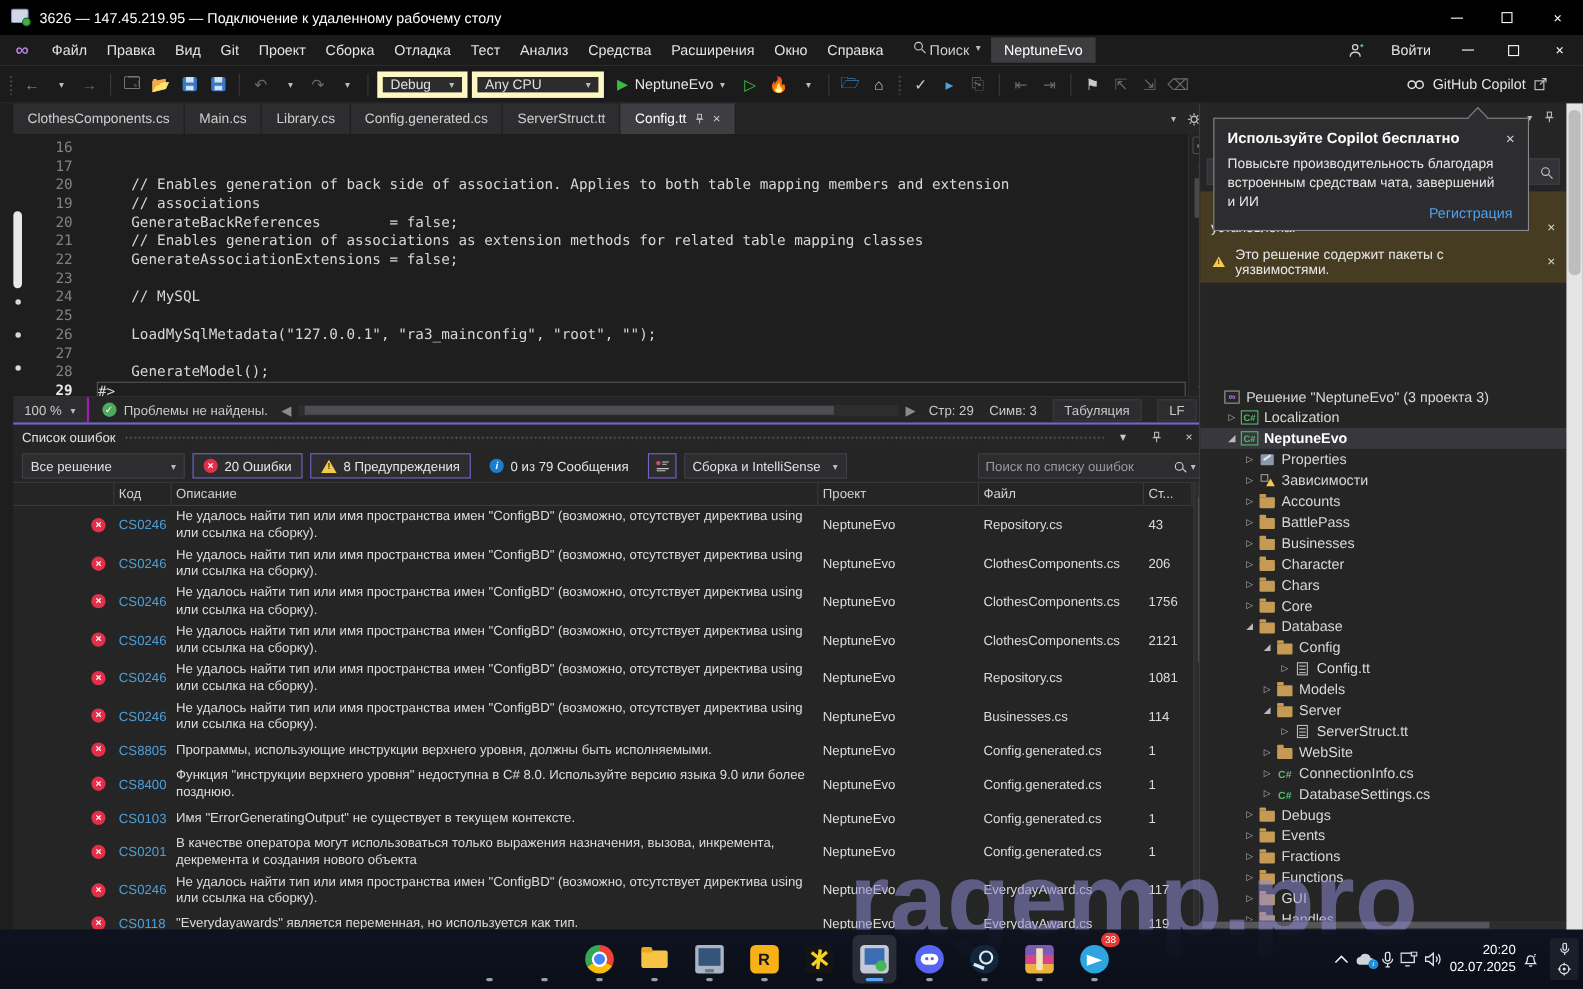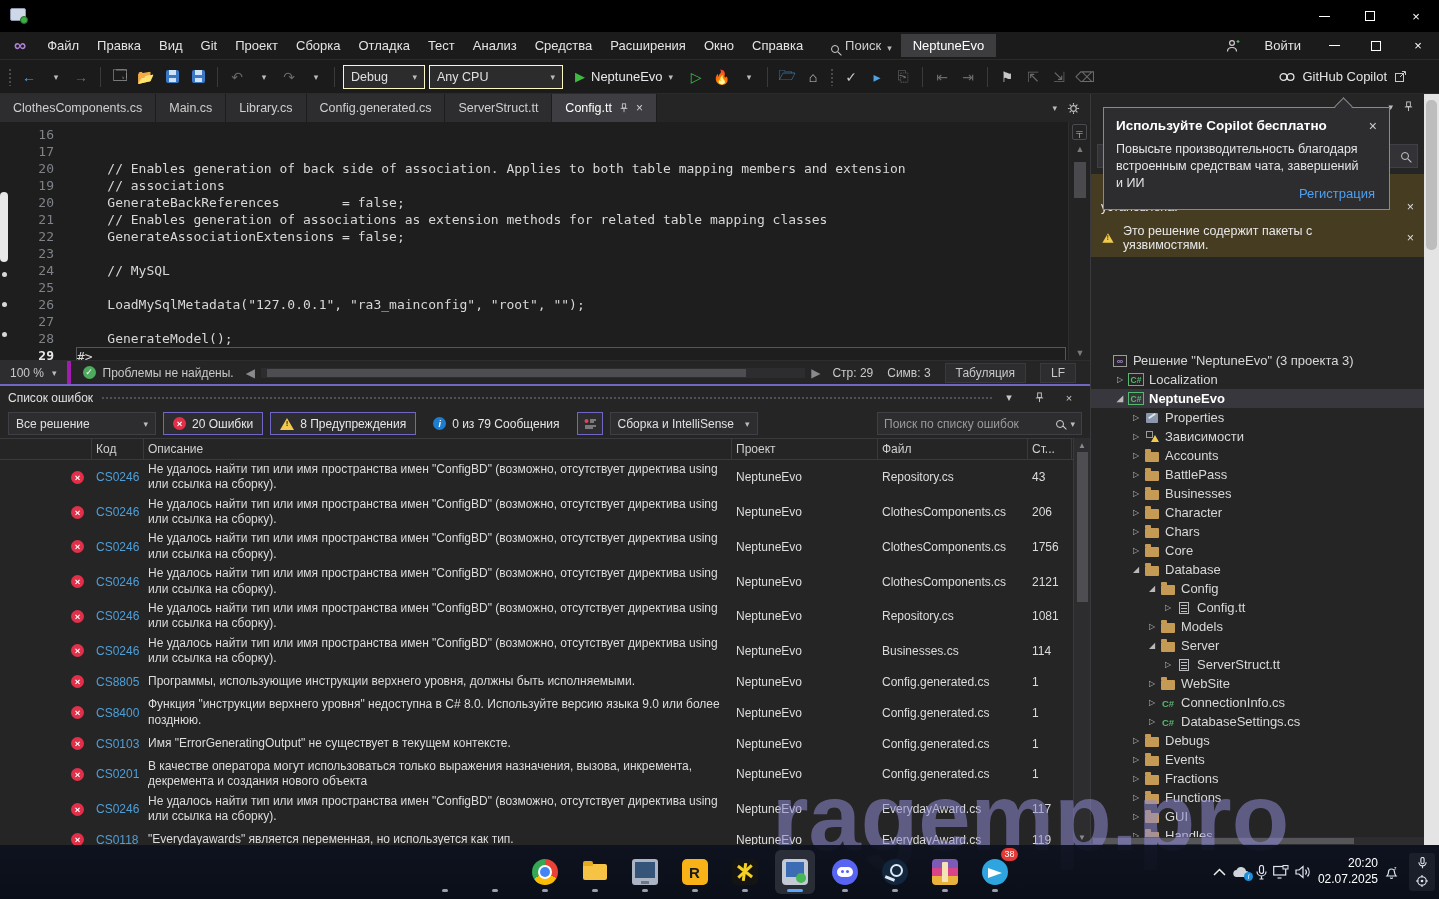--- a/index.html
+++ b/index.html
@@ -13,48 +13,48 @@
   .rdp-ico .dot{position:absolute;right:0;bottom:0;width:8px;height:8px;border-radius:50%;background:#3fae49;border:1px solid #1f6d27}
   .rdp-title{font-size:13px}
   .rdp-controls{margin-left:auto;display:flex;height:100%}
   .wbtn{width:46px;height:100%;display:flex;align-items:center;justify-content:center;color:#fff;font-size:13px}
   .glyph-min{width:11px;height:1px;background:#fff;display:block}
   .glyph-max{width:10px;height:10px;border:1px solid #fff;display:block}
   
   .menubar{position:absolute;left:0;top:32px;width:1439px;height:28px;background:#1b1b1c;display:flex;align-items:center;border-bottom:1px solid #2a2a2b}
   .vs-logo{color:#b180d7;font-size:17px;font-weight:bold;padding:0 12px 0 14px}
   .menu-item{padding:4px 9px;color:#e4e4e4;font-size:13px;border-radius:3px}
-  .menu-search{display:flex;align-items:flex-end;gap:6px;padding:3px 9px;margin-left:10px;color:#cfcfcf}
+  .menu-search{display:flex;align-items:flex-start;gap:6px;padding:3px 9px;margin-left:10px;color:#cfcfcf}
   .magnifier{width:8px;height:8px;border:1.4px solid currentColor;border-radius:50%;position:relative;display:inline-block}
   .magnifier::after{content:"";position:absolute;width:5px;height:1.4px;background:currentColor;transform:rotate(45deg);right:-4px;bottom:-2px}
   .caret{font-size:9px;color:#bbb}
   .proj-chip{background:#3d3d40;color:#fff;padding:4px 12px;font-size:13px}
   .menubar-right{margin-left:auto;display:flex;align-items:center;height:100%}
   .signin{display:flex;align-items:center;gap:25px;padding:0 12px;color:#e4e4e4}
   .vs-controls{display:flex;height:100%}
   .vs-controls .wbtn{width:42px}
   
   .toolbar{position:absolute;left:0;top:60px;width:1439px;height:34px;background:#1b1b1c;display:flex;align-items:center;gap:4px;padding:0 6px;border-bottom:1px solid #2a2a2b}
   .grip{width:4px;height:18px;background-image:radial-gradient(#4a4a4e 1px,transparent 1px);background-size:4px 4px;margin:0 2px}
   .tbtn{display:flex;align-items:center;justify-content:center;min-width:22px;height:24px;border-radius:3px;color:#c8c8c8;font-size:14px}
   .tbtn.dim{color:#6a6a6a}
   .tbtn.blue{color:#4fa3e3}
   .tbtn .caret{margin-left:2px}
   .tsep{width:1px;height:20px;background:#3a3a3c;margin:0 4px}
-  .combo{display:flex;align-items:center;justify-content:space-between;background:#2c2c2d;border:1px solid #fef9c3;height:24px;padding:0 7px;color:#e0e0e0;font-size:12.5px}
+  .combo{display:flex;align-items:center;justify-content:space-between;background:#2c2c2d;border:5px solid #fef9c3;height:24px;padding:0 7px;color:#e0e0e0;font-size:12.5px}
   .run-main{display:flex;align-items:center;gap:6px;color:#e8e8e8;padding:0 8px;height:24px}
   .play{color:#3fba41;font-size:13px}
   .play-outline{color:#3fba41;font-size:14px}
   .floppy{width:13px;height:13px;background:#3a78c3;border-radius:2px;position:relative}
   .floppy::before{content:"";position:absolute;left:3px;top:0;width:7px;height:5px;background:#cfe3f7}
   .floppy::after{content:"";position:absolute;left:3px;bottom:1px;width:7px;height:4px;background:#cfe3f7}
   .copilot-btn{margin-left:auto;display:flex;align-items:center;gap:7px;color:#e4e4e4;padding-right:26px;font-size:13px}
   
   .workspace{position:absolute;left:0;top:94px;width:1439px;height:751px}
-  .left-col{position:absolute;left:0;top:0;width:1090px;height:751px}
+  .left-col{position:absolute;left:12px;top:0;width:1090px;height:751px}
   
   .tabstrip{position:absolute;left:0;top:0;width:1090px;height:28px;background:#252526;display:flex;align-items:stretch}
   .tab{display:flex;align-items:center;gap:7px;padding:0 13px;font-size:12.5px;color:#cfcfcf;border-right:1px solid #1c1c1d;background:#2d2d30}
   .tab .pinico,.tab .tclose{display:none}
   .tab.active{background:#3e3e42;color:#fff}
   .tab.active .pinico,.tab.active .tclose{display:inline-flex;color:#d0d0d0;font-size:12px}
   .tabstrip-right{margin-left:auto;display:flex;align-items:center;gap:10px;padding-right:10px;color:#bdbdbd}
   
   .editor{position:absolute;left:0;top:28px;width:1090px;height:238px;background:#1e1e1e;overflow:hidden;
     font-family:"DejaVu Sans Mono",monospace;font-size:13px}
@@ -67,21 +67,21 @@
   .ct{color:#d7d7d7}
   .code-line.cur .ln{color:#e8e8e8;font-weight:bold}
   .code-line.cur{position:relative}
   .code-line.cur .ct{flex:1;border:1px solid #55555a}
   .ed-vscroll{position:absolute;right:0;top:28px;width:22px;height:238px;background:#232324;border-left:1px solid #2e2e30}
   .ed-vscroll .split{position:absolute;left:3px;top:2px;width:15px;height:16px;border:1px solid #4a4a4e;border-radius:2px;color:#bdbdbd;font-size:9px;line-height:14px;text-align:center}
   .ed-vscroll .ar{position:absolute;left:0;width:22px;text-align:center;color:#7a7a7e;font-size:9px}
   .ed-vscroll .vthumb{position:absolute;left:5px;top:40px;width:12px;height:36px;background:#4a4a4e}
   
   .edstatus{position:absolute;left:0;top:266px;width:1090px;height:24px;background:#252526;display:flex;align-items:center;font-size:12px;color:#c9c9c9;border-top:1px solid #2e2e30}
-  .zoombox{display:flex;align-items:center;gap:8px;background:#2d2d30;height:100%;padding:0 10px;border-right:4px solid #a21caf}
+  .zoombox{display:flex;align-items:center;gap:8px;background:#2d2d30;height:100%;padding:0 10px;border-right:2px solid #a21caf}
   .okcheck{width:13px;height:13px;border-radius:50%;background:#4cab5d;color:#fff;font-size:9px;line-height:13px;text-align:center;margin:0 7px 0 12px}
   .hscroll{flex:1;display:flex;align-items:center;margin:0 12px;gap:6px;color:#8a8a8e}
   .htrack{flex:1;height:10px;background:#2d2d30;position:relative}
   .hthumb{position:absolute;left:6px;top:1px;height:8px;width:88%;background:#4e4e52}
   .ed-right-info{display:flex;align-items:center;gap:14px;padding-right:14px}
   .seg{background:#2d2d30;border:1px solid #3a3a3c;padding:2px 10px}
   
   .errorlist{position:absolute;left:0;top:290px;width:1090px;height:461px;background:#252526;border-top:2px solid #6f66c6;display:flex;flex-direction:column;overflow:hidden}
   .el-title{height:23px;display:flex;align-items:center;gap:8px;padding:0 8px;color:#e0e0e0;font-size:12px}
   .el-dots{flex:1;height:5px;background-image:radial-gradient(#4f4f56 1px,transparent 1px);background-size:4px 4px;margin-top:2px}
@@ -204,20 +204,21 @@
 </head>
 <body>
 
 <div class="screen">
 
   <div class="rdp-bar">
     <span class="rdp-ico">
         <span class="mon"></span>
         <span class="dot"></span>
       </span>
+    <span class="rdp-title">3626 — 147.45.219.95 — Подключение к удаленному рабочему столу</span>
     <span class="rdp-controls">
       <span class="wbtn">
           <span class="glyph-min"></span>
         </span>
       <span class="wbtn">
           <span class="glyph-max"></span>
         </span>
       <span class="wbtn">×</span>
     </span>
   </div>
@@ -290,21 +291,21 @@
       </span>
     <span class="tbtn dim">↷</span>
     <span class="tbtn dim">
         <span class="caret">▾</span>
       </span>
     <span class="tsep"></span>
     <span class="combo" style="width:82px">
         <span>Debug</span>
         <span class="caret">▾</span>
       </span>
-    <span class="combo" style="width:134px">
+    <span class="combo" style="width:120px">
         <span>Any CPU</span>
         <span class="caret">▾</span>
       </span>
     <span class="run-main">
       <span class="play">▶</span>
       <span>NeptuneEvo</span>
       <span class="caret">▾</span>
     </span>
     <span class="tbtn">
         <span class="play-outline">▷</span>

